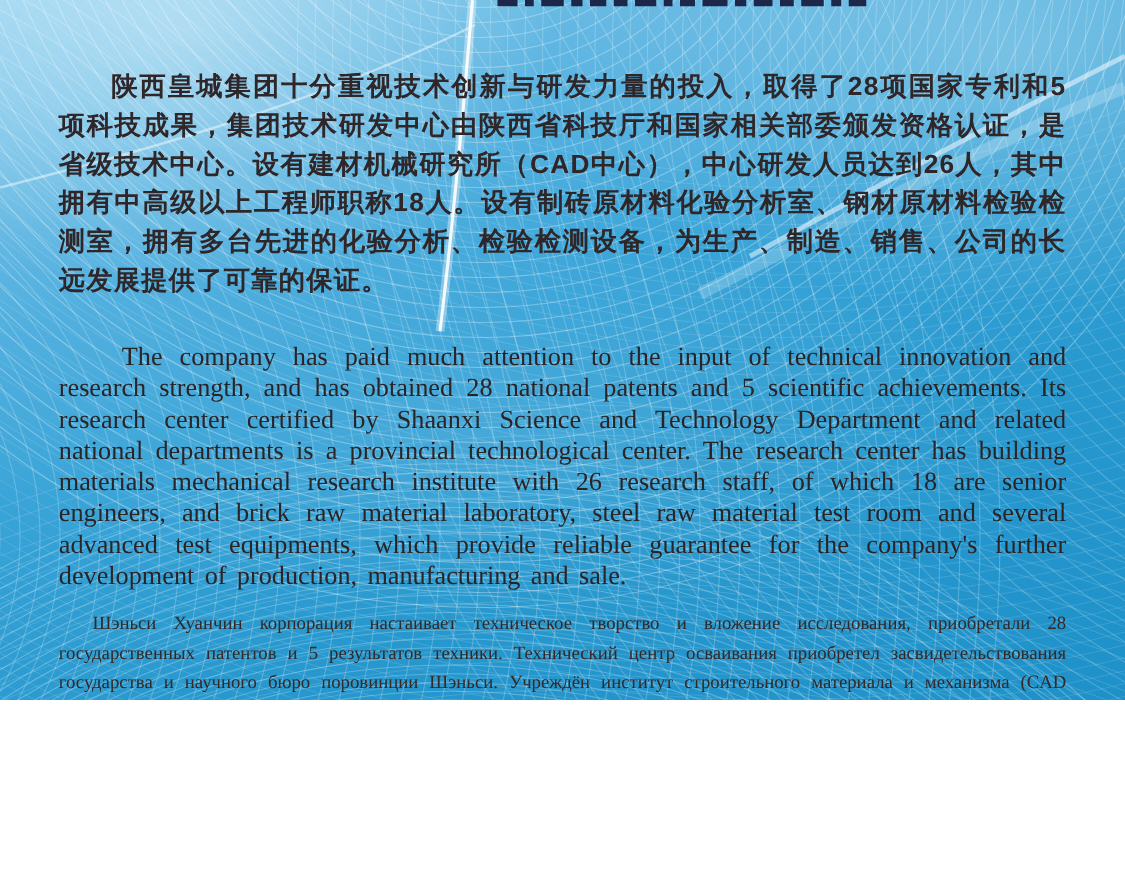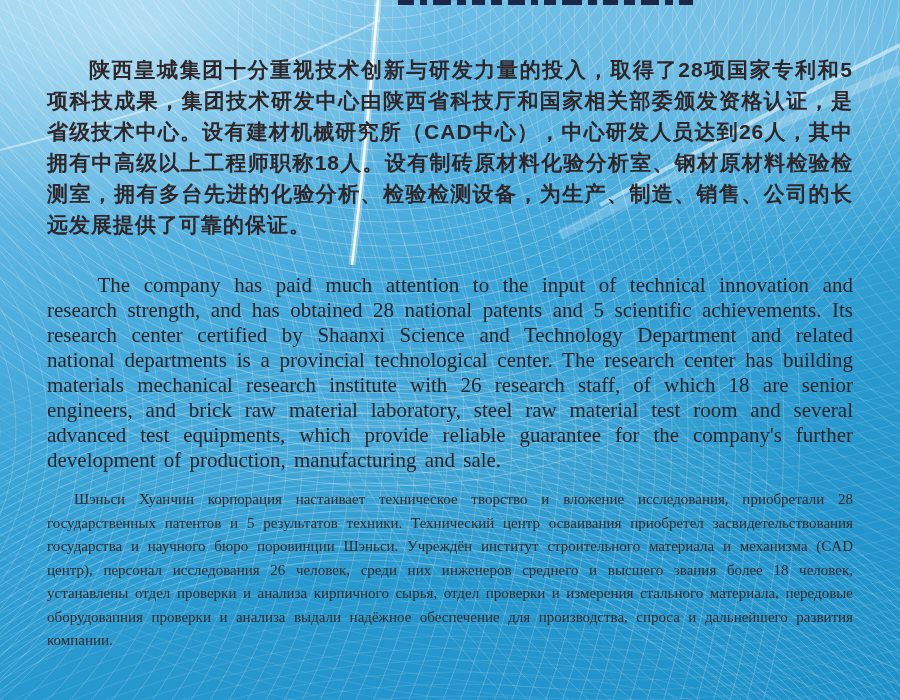--- a/index.html
+++ b/index.html
@@ -1,18 +1,18 @@
 <!DOCTYPE html>
 <html><head>
 <meta charset="utf-8">
 <style>
   html,body{margin:0;padding:0;}
   .page{
     position:relative;
-    width:900px;height:700px;
+    width:900px;height:560px;
     overflow:hidden;
     background:
       linear-gradient(160deg,#93d2f0 0%, #5fb6e2 22%, #39a4d8 45%, #2899cf 68%, #1e91c9 100%);
     font-family:"Liberation Serif", serif;
   }
   .page::before{
     content:'';
     position:absolute;inset:0;z-index:1;pointer-events:none;
     background:
       radial-gradient(430px 300px at 16% 4%, rgba(255,255,255,0.38), rgba(255,255,255,0) 70%),

